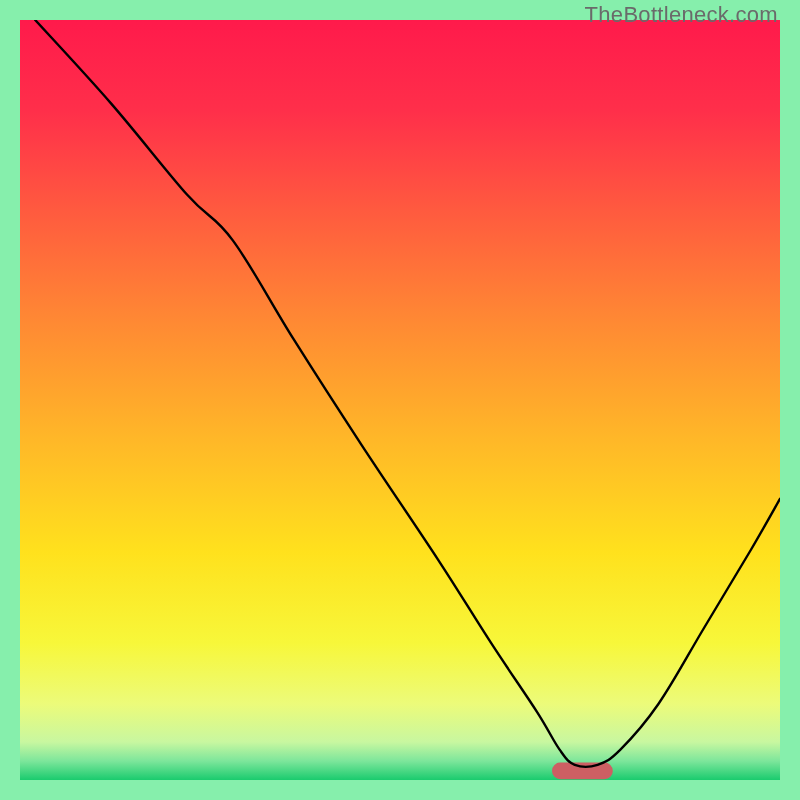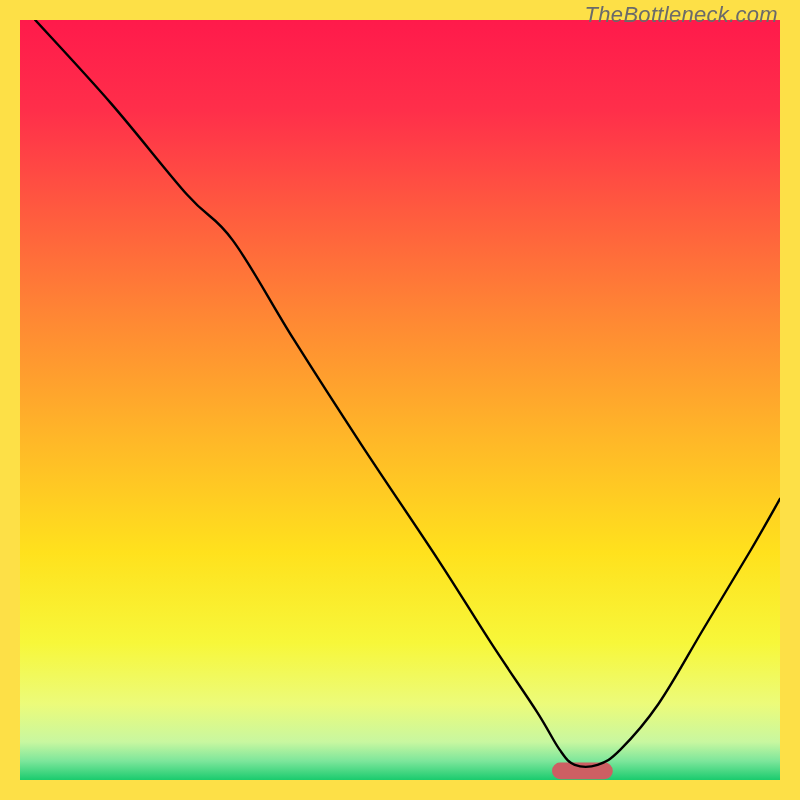--- a/index.html
+++ b/index.html
@@ -8,22 +8,21 @@
     width: 800px;
     height: 800px;
     background: #000;
     overflow: hidden;
     font-family: Arial, Helvetica, sans-serif;
   }
   .frame {
     position: absolute;
     left: 0; top: 0;
     width: 800px; height: 800px;
-    background: #fde047;
-    font-style: italic;
+    background: #86efac;
   }
   .plot {
     position: absolute;
     left: 20px;
     top: 20px;
     width: 760px;
     height: 760px;
     overflow: hidden;
   }
   .watermark {

